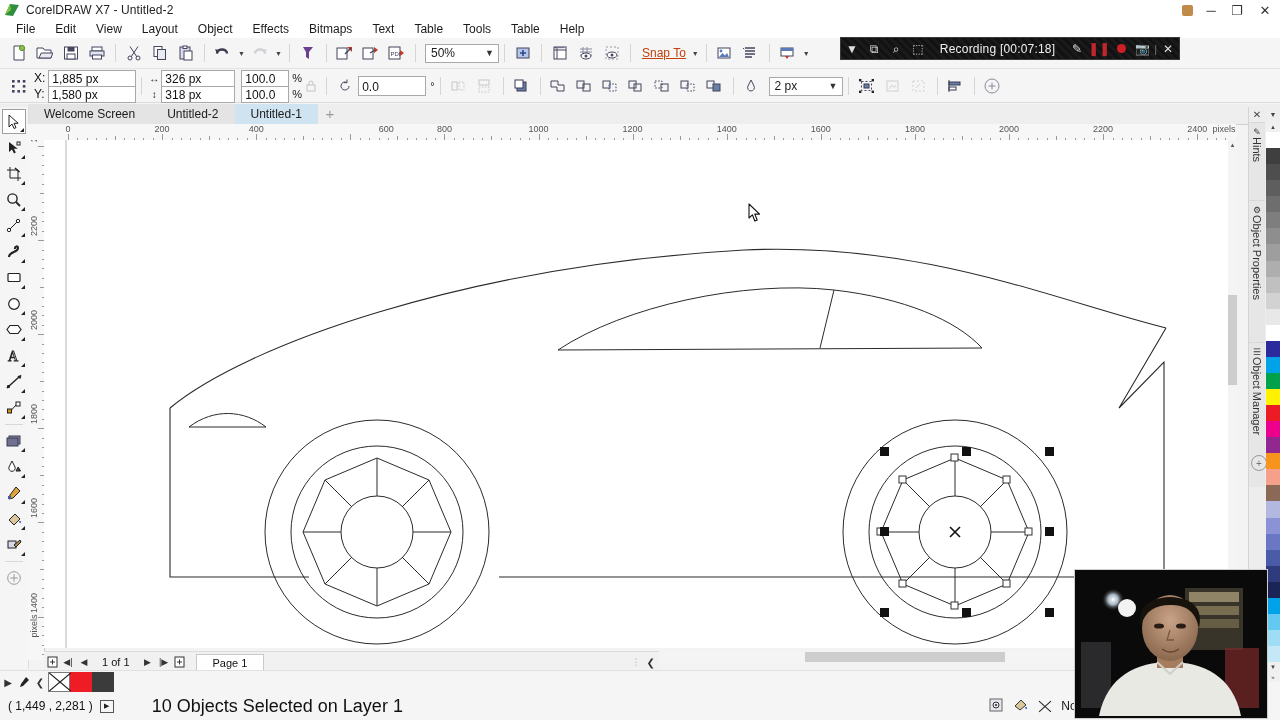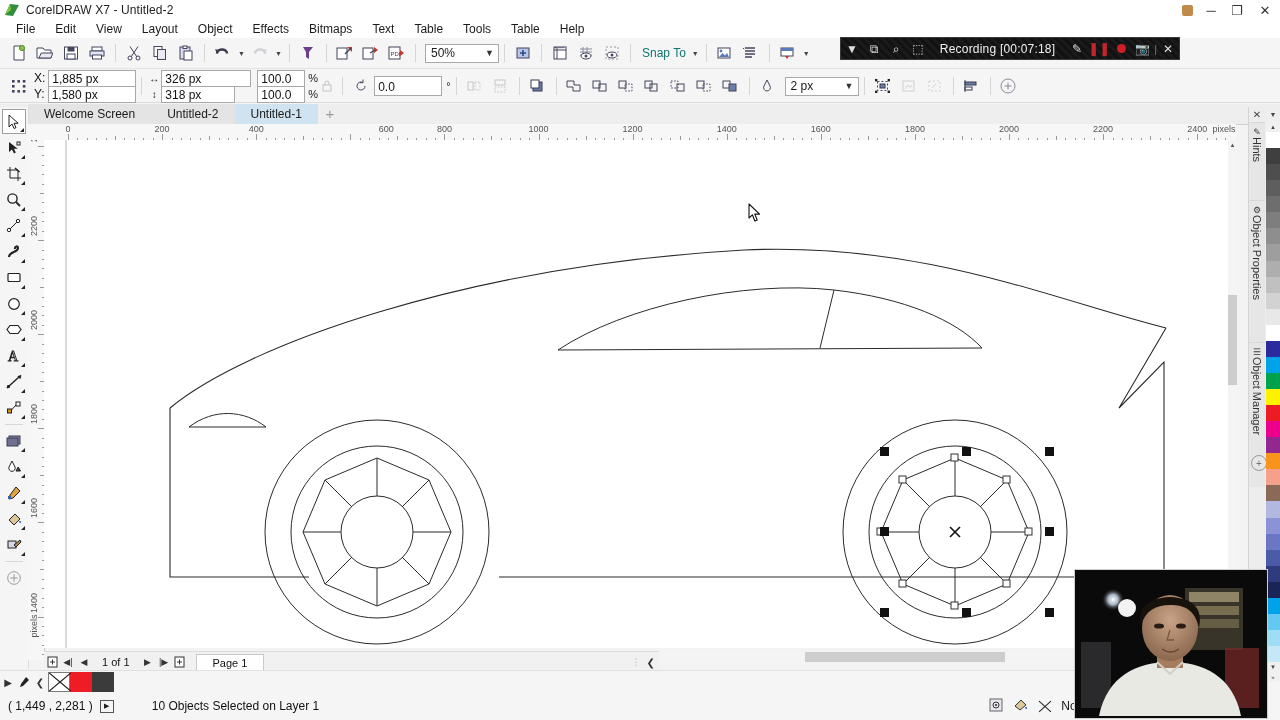--- a/index.html
+++ b/index.html
@@ -61,21 +61,21 @@
   .tsep { width: 1px; height: 18px; background: #d5d5d5; margin: 0 5px; }
   .tarrow { width: 11px; height: 25px; display:flex; align-items:center; justify-content:center;
             font-size: 7px; color:#444; }
   .zoom-combo {
     width: 74px; height: 19px; border: 1px solid #a9a9a9; background: #fff;
     display: flex; align-items: center; font-size: 12px; padding-left: 5px; margin-left: 4px;
     box-sizing: border-box;
   }
   .zoom-combo span.val { flex: 1; }
   .zoom-combo .cv { font-size: 9px; color: #333; padding-right: 4px; }
-  .snapto { font-size: 12px; padding: 0 4px 0 6px; color:#0f766e; }
+  .snapto { font-size: 12px; padding: 0 4px 0 6px; color:#c2410c;text-decoration:underline; }
 
   
   .recbar {
     position: absolute; left: 840px; top: 37px; width: 340px; height: 23px;
     background: #111; border: 1px solid #3a3a3a;
     background-image: repeating-linear-gradient(45deg, #1a1a1a 0 3px, #121212 3px 6px);
     display: flex; align-items: center; color: #e8e8e8; font-size: 12px;
     box-sizing: border-box;
   }
   .rec-ic { width: 22px; height: 21px; display:flex;align-items:center;justify-content:center; color:#ddd; }
@@ -211,21 +211,21 @@
   .statusbar {
     position: absolute; left: 0; top: 692px; width: 1280px; height: 28px;
     background: #f5f5f5; display: flex; align-items: center;
   }
   .sb-coords { font-size: 12px; padding-left: 8px; color:#111; }
   .sb-arrowbox {
     width: 14px; height: 13px; border: 1px solid #555; margin-left: 7px;
     display:flex; align-items:center; justify-content:center; font-size:7px; color:#222;
     box-sizing:border-box;
   }
-  .sb-sel { font-size: 12px; margin-left: 38px; color: #111; }
+  .sb-sel { font-size: 18px; margin-left: 38px; color: #111; }
   .sb-right { margin-left: auto; display: flex; align-items: center; gap: 8px; padding-right: 190px; }
   .sb-none-x { width:16px; height:16px; position:relative; }
   .sb-none-x::before, .sb-none-x::after {
     content:''; position:absolute; left:0; top:50%; width:16px; height:1px; background:#222;
   }
   .sb-none-x::before { transform: rotate(42deg); }
   .sb-none-x::after { transform: rotate(-42deg); }
 
   
   .dock {
@@ -500,21 +500,21 @@
       </div>
       <div class="xy-row">
         <span class="field-lbl">Y:</span>
         <span class="tf" style="width:88px">1,580 px</span>
       </div>
     </div>
     <span class="tsep"></span>
     <div class="xy-stack">
       <div class="xy-row">
         <span style="width:14px;text-align:center;font-size:10px;">↔</span>
-        <span class="tf" style="width:90px">326 px</span>
+        <span class="tf" style="width:74px">326 px</span>
       </div>
       <div class="xy-row">
         <span style="width:14px;text-align:center;font-size:10px;">↕</span>
         <span class="tf" style="width:74px">318 px</span>
       </div>
     </div>
     <div class="xy-stack" style="margin-left:6px">
       <div class="xy-row">
         <span class="tf" style="width:48px">100.0</span>
         <span class="pct">%</span>

